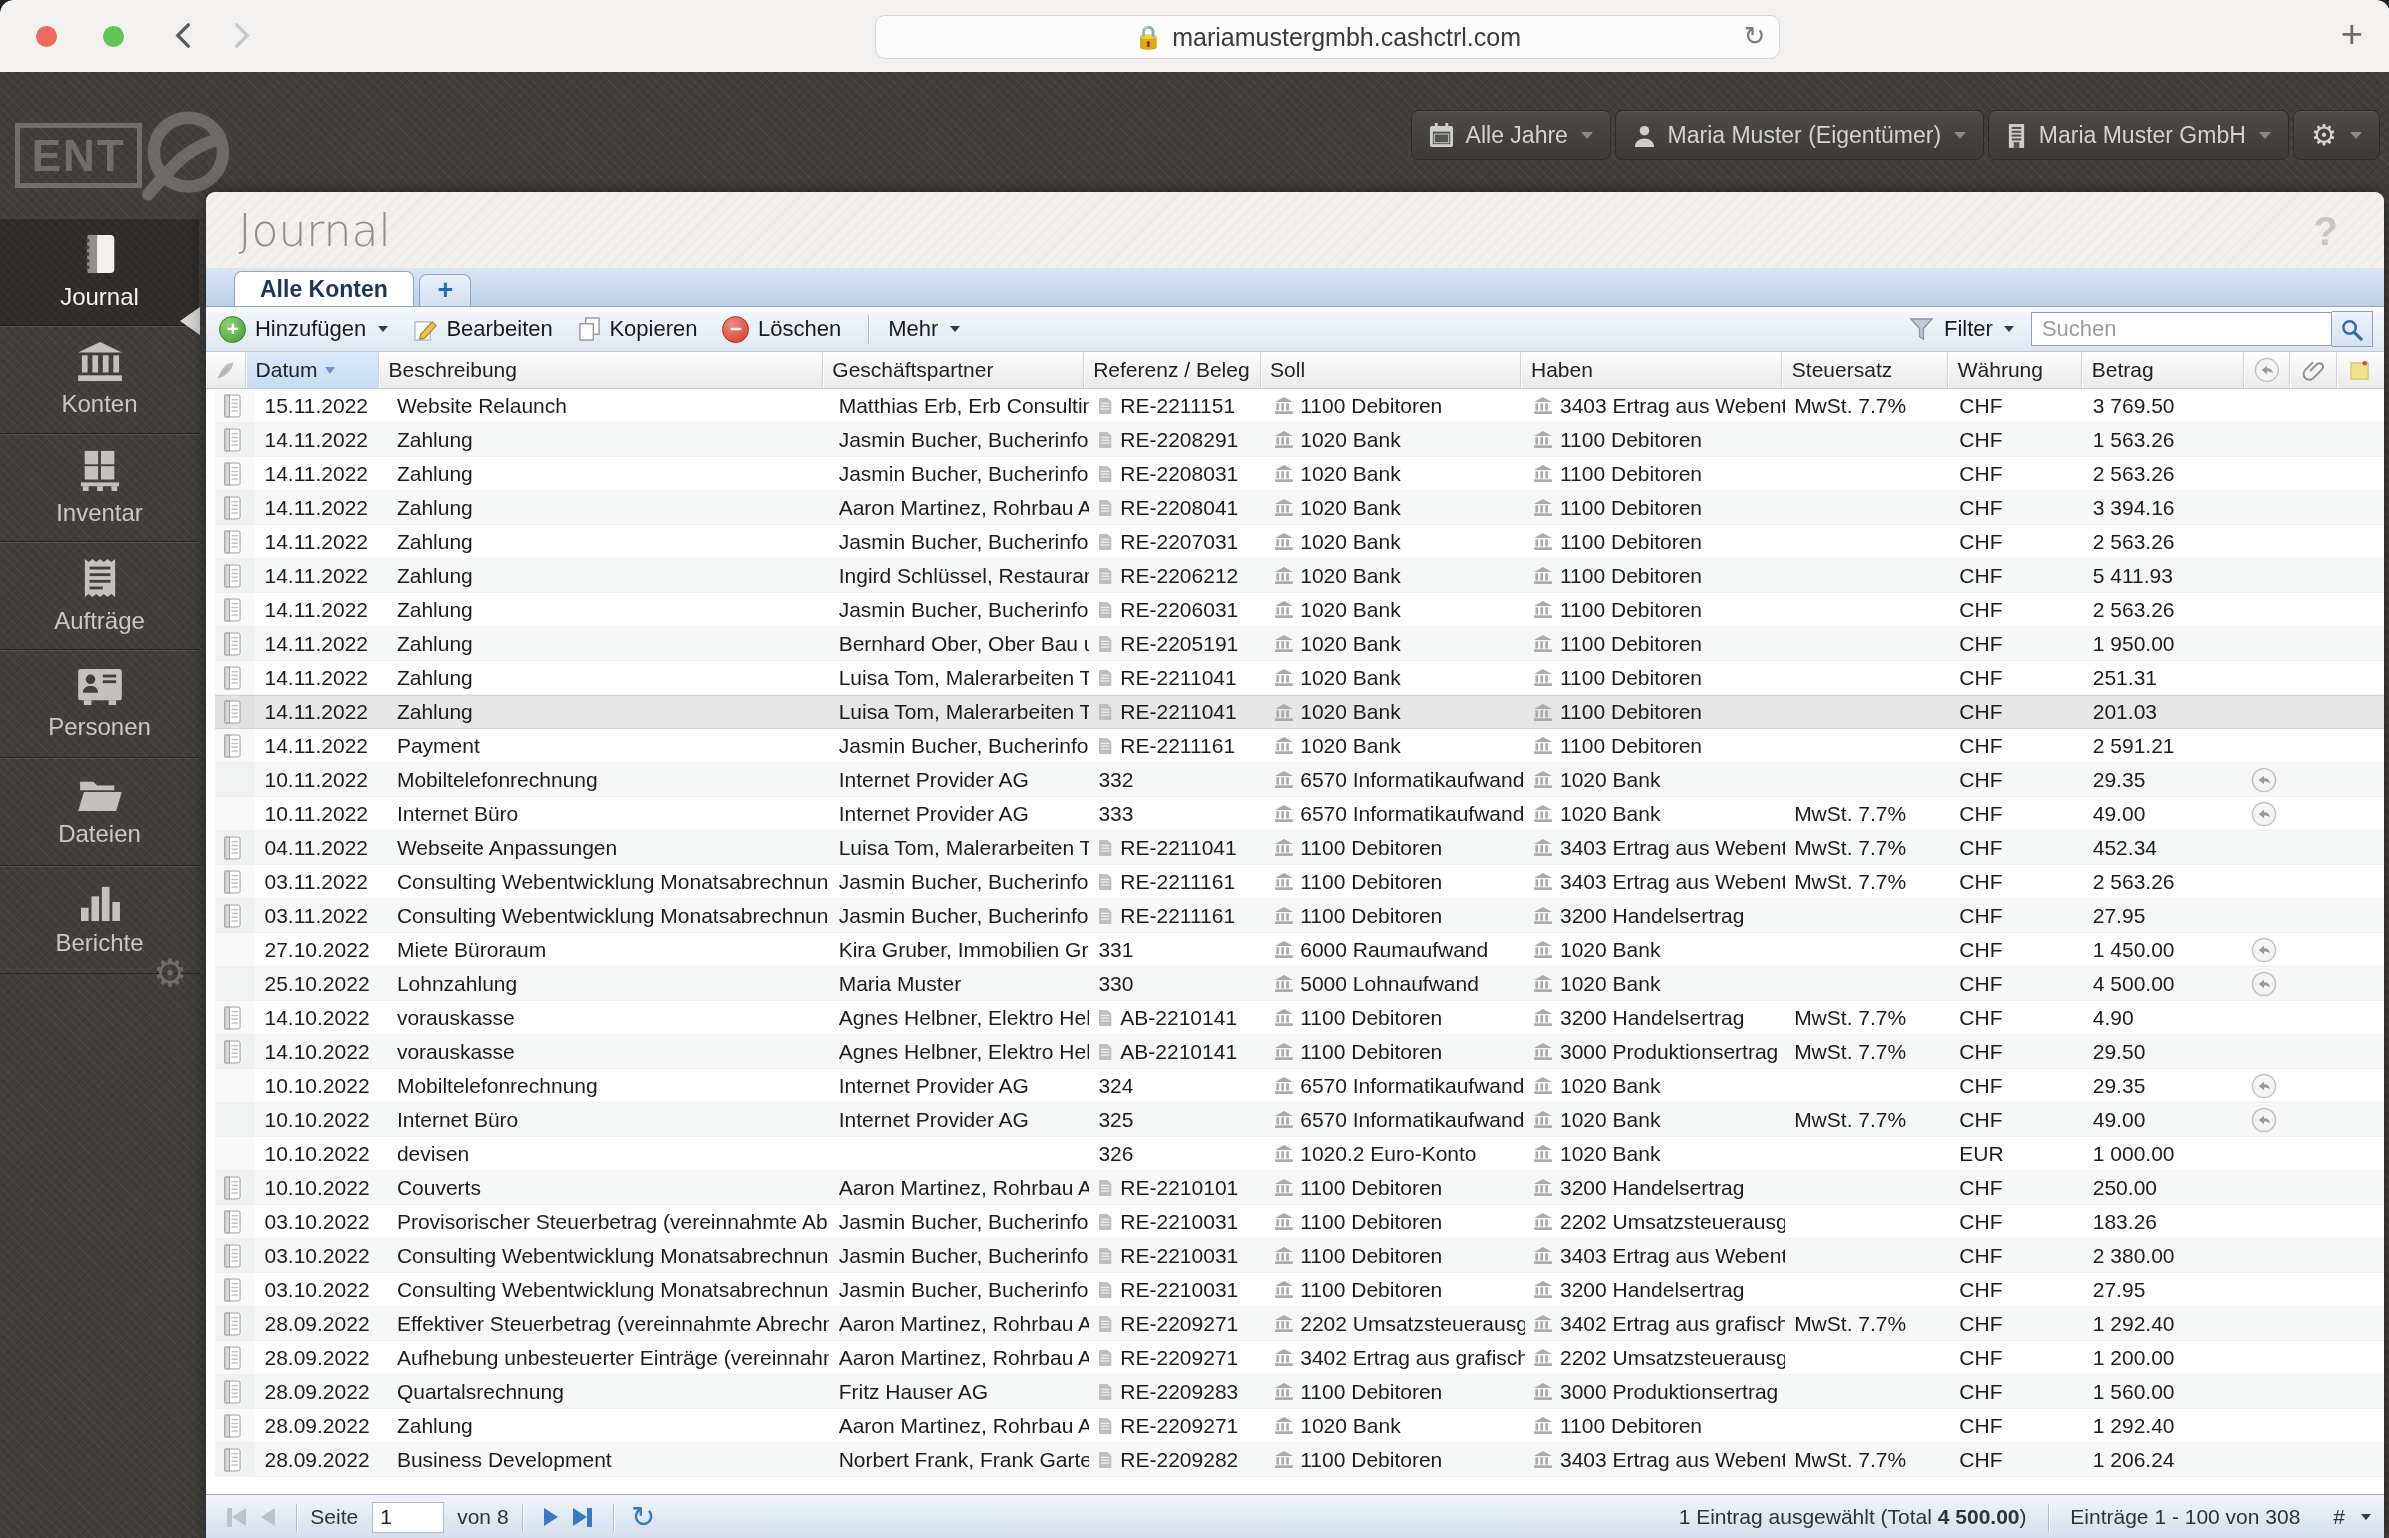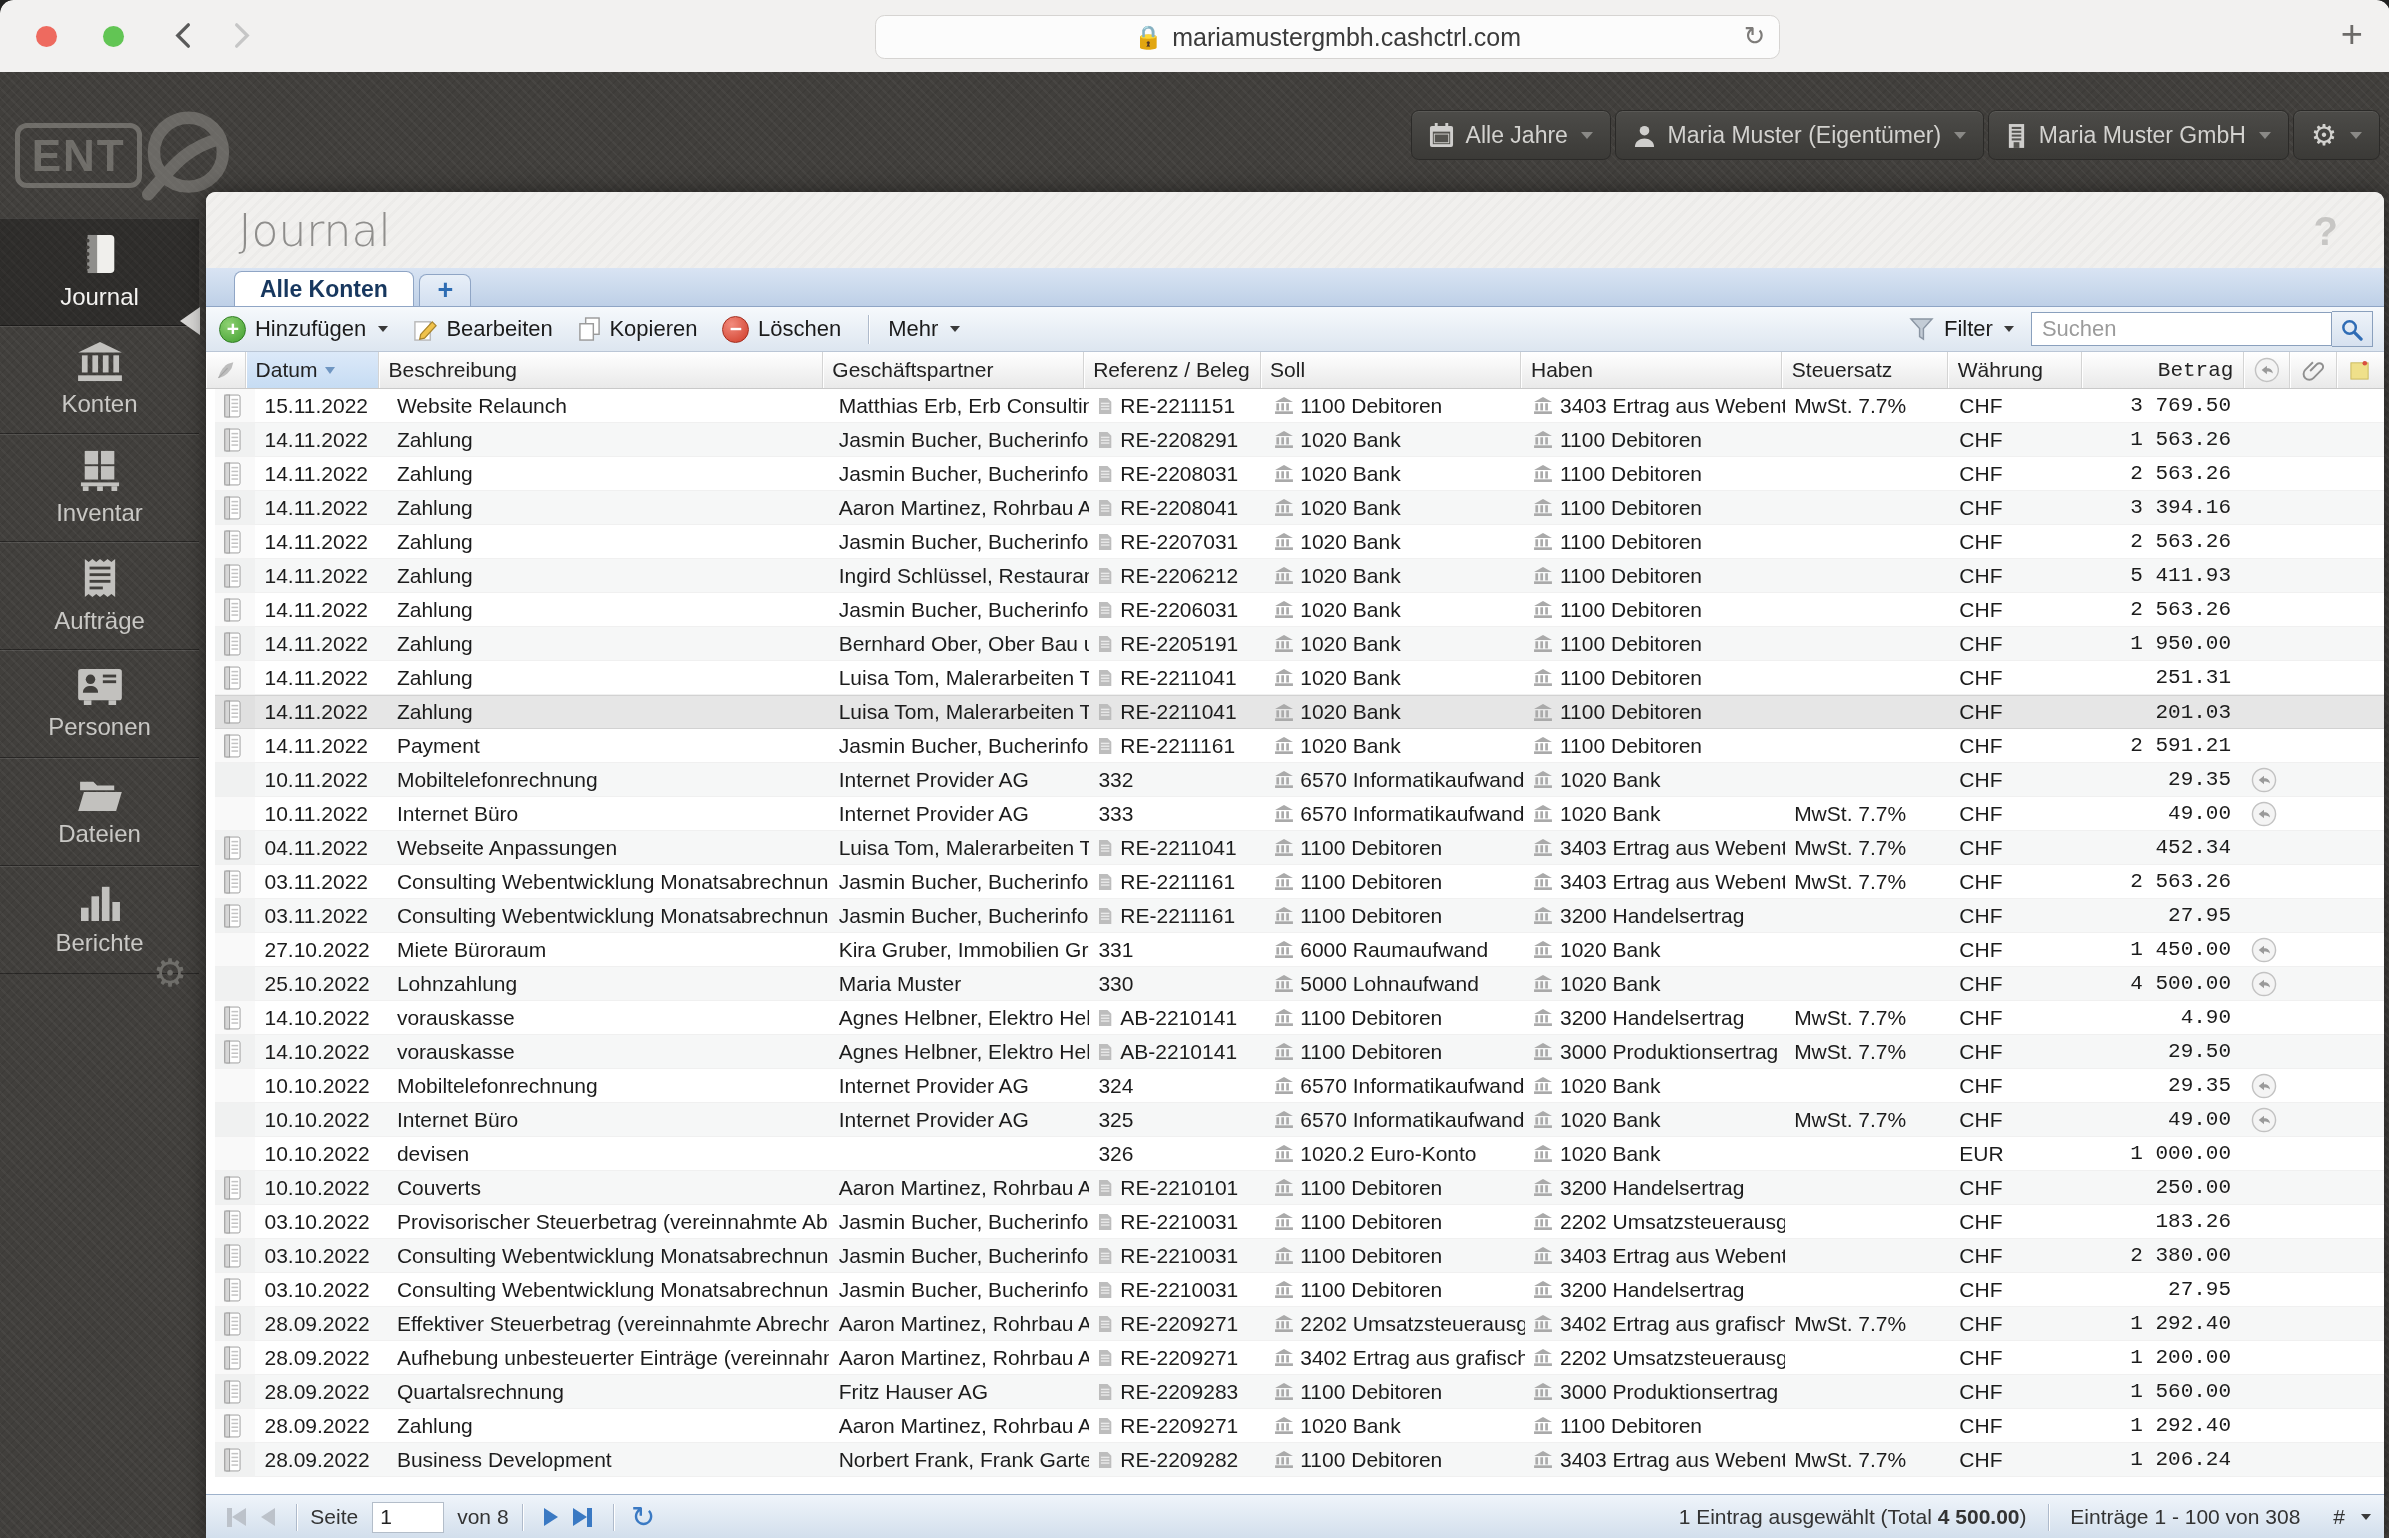--- a/index.html
+++ b/index.html
@@ -18,21 +18,21 @@
     color:#3b3b3b;font-size:25px;}
   .lock{display:inline-block;margin-right:9.6px;color:#a9a7a5;font-size:23px;}
   .reload{position:absolute;right:13.4px;top:4.8px;color:#7d7b79;font-size:26px;font-family:"DejaVu Sans",sans-serif;}
   .newtab{position:absolute;right:27px;top:13.4px;color:#6d6b69;font-size:38px;font-weight:300;}
   
   .app{position:absolute;left:0;top:72px;right:0;bottom:0;background-color:#413f3c;
     background-image:repeating-linear-gradient(45deg,rgba(255,255,255,.035) 0 1.9px,transparent 1.9px 6.7px),
       repeating-linear-gradient(-45deg,rgba(0,0,0,.06) 0 1.9px,transparent 1.9px 6.7px);}
   
   .logo{position:absolute;left:15.3px;top:38px;opacity:.62;display:flex;align-items:center;}
-  .logobox{border:5.7px solid #8d8b86;border-radius:12px;color:#8d8b86;font-weight:bold;font-size:44px;
+  .logobox{border:5.7px solid #8d8b86;border-radius:0;color:#8d8b86;font-weight:bold;font-size:44px;
     padding:2.9px 11.5px;letter-spacing:1.9px;}
   .logoswirl{margin-left:-13.4px;}
   
   .hdrbtns{position:absolute;top:38px;right:9.6px;display:flex;}
   .hbtn{height:48px;display:flex;align-items:center;gap:11.5px;padding:0 17px;
     background:linear-gradient(#4c4b48,#3b3a37);border:1px solid #2b2a28;border-radius:7.6px;
     margin-left:3.8px;color:#d3d2cf;font-size:23px;white-space:nowrap;box-shadow:inset 0 1px 0 rgba(255,255,255,.08);}
   .hbtn .car{width:0;height:0;border-left:6.7px solid transparent;border-right:6.7px solid transparent;
     border-top:7.6px solid #8a8986;margin-left:1.9px;}
   .hbtn svg{flex:none;}
@@ -93,21 +93,21 @@
   
   .c-icon{width:40px;justify-content:center;}
   .c-datum{width:133px;}
   .c-besch{width:444px;}
   .c-partner{width:261px;}
   .c-ref{width:177px;text-align:right;}
   .c-soll{width:261px;}
   .c-haben{width:261px;}
   .c-steuer{width:166px;}
   .c-waehr{width:134px;}
-  .c-betrag{width:162px;justify-content:flex-end;text-align:right;font-family:Liberation Mono, monospace;}
+  .c-betrag{width:162px;justify-content:flex-start;text-align:right;}
   .c-com,.c-att,.c-note{width:46px;justify-content:center;}
   .c-note{width:47px;}.c-att{width:47px;}
   
   .gbody{background:#fff;margin-left:9px;}
   .grow{height:34px;display:flex;font-size:21px;color:#1c1c1c;border-bottom:1px solid #f0f0f0;
     box-sizing:border-box;cursor:pointer;}
   .grow:nth-child(even){background:#f6f7f7;}
   .grow.sel{background:#e6e6e6;border-top:1px solid #d2d2d2;border-bottom:1px solid #d2d2d2;}
   .grow .gc{display:flex;align-items:center;padding:0 9.6px;box-sizing:border-box;white-space:nowrap;
     overflow:hidden;}

